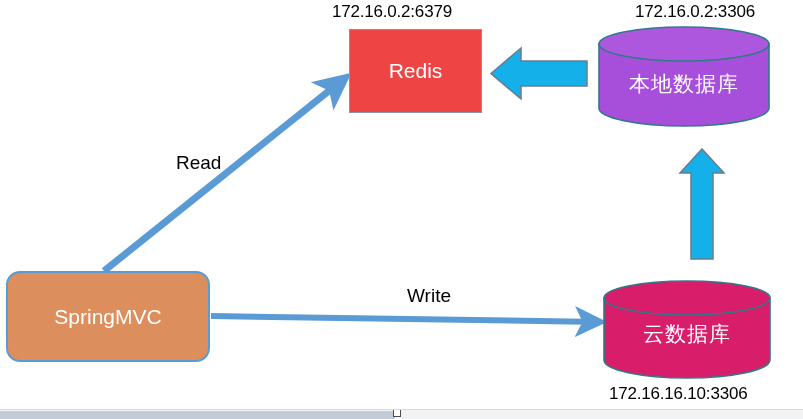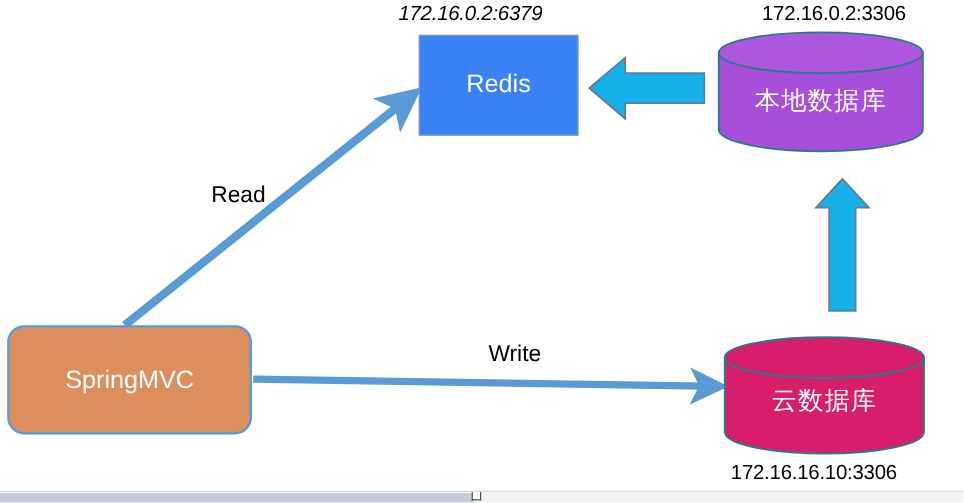--- a/index.html
+++ b/index.html
@@ -39,21 +39,21 @@
     font-size: 19px;
   }
 
   
   #redis-box {
     position: absolute;
     left: 349px;
     top: 29px;
     width: 133px;
     height: 84px;
-    background: #3b82f6;
+    background: #ef4444;
     border: 1px solid #8496ae;
     box-sizing: border-box;
   }
   #redis-box .node-text {
     position: absolute;
     left: 0;
     top: 0;
     width: 100%;
     height: 100%;
     display: flex;
@@ -172,21 +172,21 @@
       <marker id="arrowhead-blue" markerWidth="6" markerHeight="6" refX="4.2" refY="3" orient="auto" markerUnits="strokeWidth">
         <path d="M0,0.4 L5.4,3 L0,5.6 L1.3,3 Z" fill="#5b9bd5"></path>
       </marker>
     </defs>
 
     <line x1="104" y1="271" x2="345" y2="78" stroke="#5b9bd5" stroke-width="7" marker-end="url(#arrowhead-blue)"></line>
 
     <line x1="211" y1="316" x2="600" y2="322" stroke="#5b9bd5" stroke-width="6" marker-end="url(#arrowhead-blue)"></line>
   </svg>
 
-  <div class="ip-label" style="left:332px; top:2px;font-style:italic;">172.16.0.2:6379</div>
+  <div class="ip-label" style="left:332px; top:2px;">172.16.0.2:6379</div>
 
   <div class="ip-label" style="left:621px; top:2px;margin-left:14px;">172.16.0.2:3306</div>
 
   <div id="redis-box">
     <span class="node-text">Redis</span>
   </div>
 
   <div id="springmvc-box">
     <span class="node-text">SpringMVC</span>
   </div>

